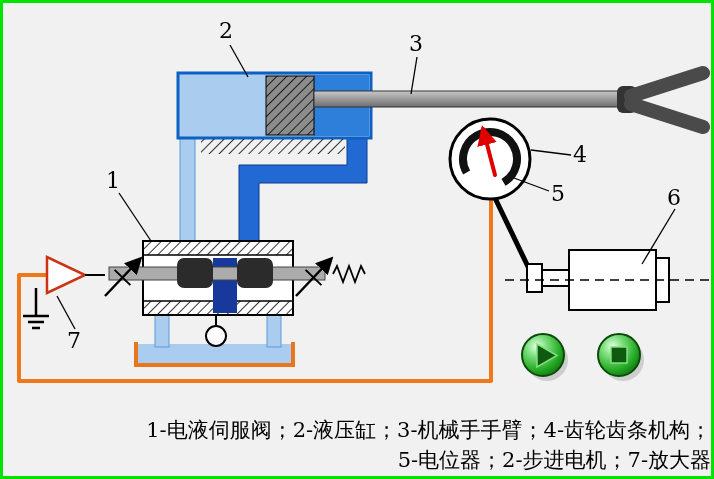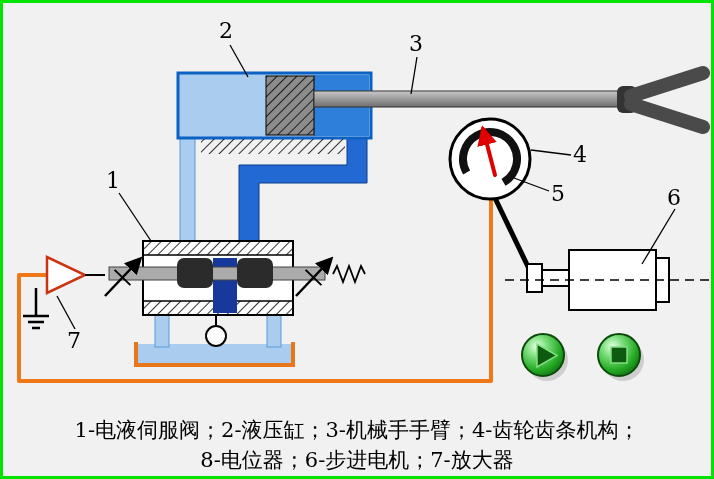--- a/index.html
+++ b/index.html
@@ -1,21 +1,21 @@
 <!DOCTYPE html>
 <html><head>
 <meta charset="utf-8">
 <style>
   html,body{margin:0;padding:0;background:#ddd;}
   .stage{position:relative;width:714px;height:479px;box-sizing:border-box;
          border:3px solid #00E400;background:#F1F1F1;overflow:hidden;
          font-family:"DejaVu Serif","Liberation Serif",serif;}
   .stage>svg{position:absolute;left:0;top:0;}
   .num-label{position:absolute;font-size:22px;color:#000;line-height:1;}
-  .caption{position:absolute;left:0;right:0;top:412px;text-align:center;
+  .caption{position:absolute;left:0;right:0;top:412px;text-align:right;
            font-size:21px;color:#000;}
   .caption div{line-height:30px;white-space:nowrap;}
 </style>
 </head>
 <body>
 
 <div class="stage">
 
   <svg width="708" height="473" viewBox="0 0 708 473" xmlns="http://www.w3.org/2000/svg">
     <defs>
@@ -145,16 +145,16 @@
   <div class="num-label" style="left:103px;top:167px;">1</div>
   <div class="num-label" style="left:216px;top:17px;">2</div>
   <div class="num-label" style="left:406px;top:30px;">3</div>
   <div class="num-label" style="left:570px;top:141px;">4</div>
   <div class="num-label" style="left:548px;top:180px;">5</div>
   <div class="num-label" style="left:664px;top:184px;">6</div>
   <div class="num-label" style="left:64px;top:327px;">7</div>
 
   <div class="caption">
     <div>1-电液伺服阀；2-液压缸；3-机械手手臂；4-齿轮齿条机构；</div>
-    <div>8-电位器；6-步进电机；7-放大器</div>
+    <div>5-电位器；2-步进电机；7-放大器</div>
   </div>
 
 </div>
 
 </body></html>

